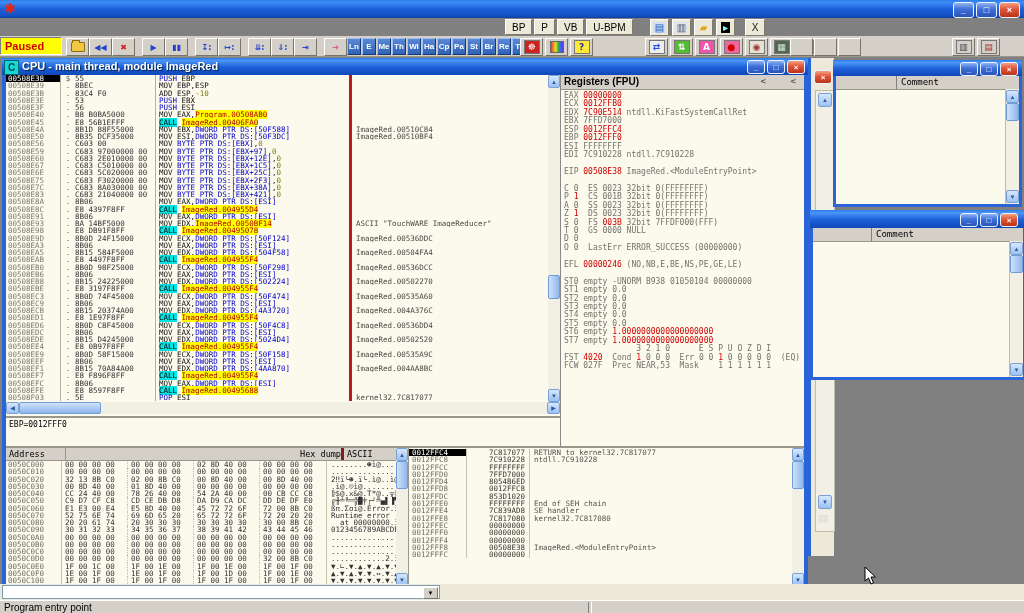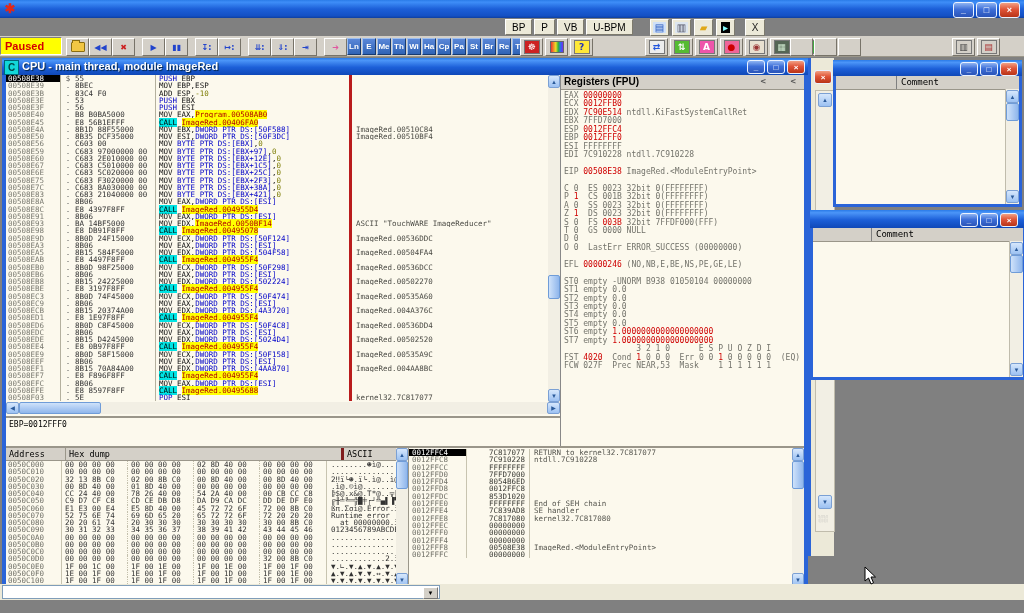--- a/index.html
+++ b/index.html
@@ -86,21 +86,21 @@
     font:bold 10px "Liberation Sans",sans-serif;padding:1px 0 0 3px;position:relative;}
   .reg-pull{position:absolute;top:1px;color:#555;font:bold 9px "DejaVu Sans Mono",monospace;}
   #reg-lines{padding:2px 0 0 3px;}
   .rl{height:8.45px;line-height:8.45px;font-size:8px;white-space:pre;}
   
   #dump-stack-divider{left:0;top:388px;width:806px;height:2px;background:#9a968a;}
   #dump{left:4px;top:390px;width:390px;height:138px;overflow:hidden;}
   #dump-header{display:flex;height:12px;background:#D4D0C8;border-bottom:1px solid #9a968a;
     font-size:8.5px;line-height:12px;}
   #dump-header .h1{width:56px;padding-left:3px;border-right:1px solid #9a968a;}
-  #dump-header .h2{width:272px;padding-left:3px;border-right:3px solid #7f1d1d;}
+  #dump-header .h2{width:272px;padding-left:3px;border-right:3px solid #7f1d1d;text-align:right;}
   #dump-header .h3{flex:1;padding-left:3px;}
   .mrow{display:flex;height:7.25px;line-height:7.3px;font-size:7.5px;white-space:pre;}
   .ma{width:56px;padding-left:2px;color:#6F6F66;border-right:1px solid #C8C4B0;box-sizing:border-box;}
   .hg{width:66px;padding-left:3px;color:#333;border-right:1px dotted #C4C0AC;box-sizing:border-box;overflow:hidden;}
   .mt{flex:1;padding-left:4px;color:#333;overflow:hidden;border-left:1px solid #C8C4B0;}
   #dump-vscroll{left:394px;top:390px;width:12px;height:138px;}
   #stack{left:406px;top:390px;width:384px;height:138px;overflow:hidden;padding-top:1px;box-sizing:border-box;border-left:1px solid #9a968a;}
   .srow{display:flex;height:7.3px;line-height:7.4px;font-size:7.5px;white-space:pre;}
   .sa{width:54px;padding-left:3px;color:#6F6F66;}
   .sa.sel{background:#000;color:#fff;}
@@ -498,18 +498,22 @@
       <div class="sb-btn" style="left:0;bottom:1px;width:11px;height:11px;">▼</div>
     </div>
   </div>
 
   <div id="bottom-strip" class="abs"></div>
   <div id="cmd-combobox" class="abs">
     <span class="mono" style="font-size:8px;padding-left:2px;"></span>
     <div id="combo-arrow">▼</div>
   </div>
 
+  <div id="statusbar" class="abs">
+    <span id="status-text">Program entry point</span>
+    <span id="status-divider"></span>
+  </div>
 
   <svg id="cursor" class="abs" width="13" height="20">
     <polygon points="1,1 1,15 4.5,12 7,18 9.5,16.8 7,11 11.5,11" fill="#fff" stroke="#000" stroke-width="1"></polygon>
   </svg>
 
 </div>
 
 </body></html>

